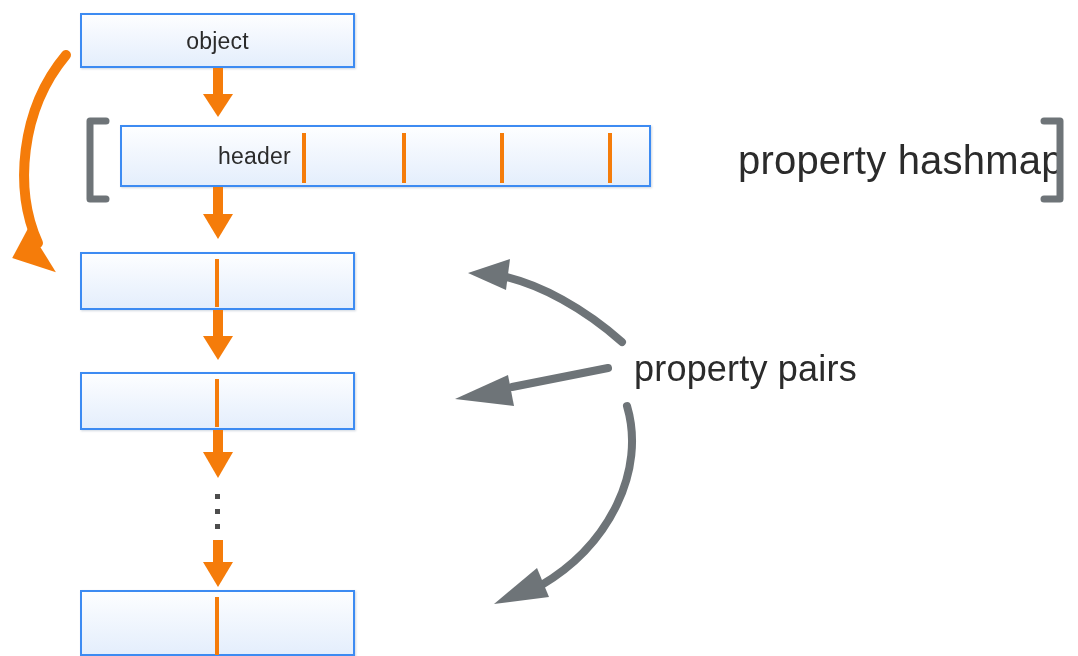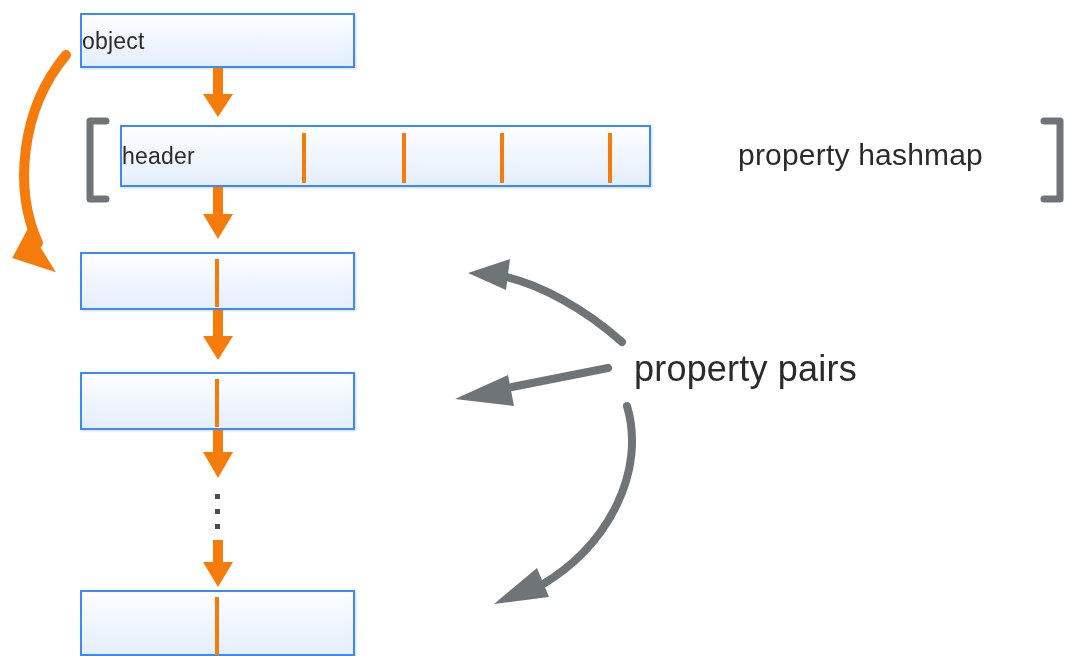--- a/index.html
+++ b/index.html
@@ -23,28 +23,29 @@
     border: 2px solid #3d8bf2;
     background: linear-gradient(to bottom, #fdfeff 0%, #f4f8fe 35%, #e4eefc 100%);
     box-shadow: 1px 1px 2px rgba(120,140,165,0.35);
   }
   .box-label {
     position: absolute;
     left: 0;
     right: 0;
     top: 50%;
     transform: translateY(-50%);
+    text-align: center;
     font-size: 23px;
     color: #2b2b2b;
     letter-spacing: .2px;
     white-space: nowrap;
   }
   .hashmap-label {
     position: absolute;
-    font-size: 30px;
+    font-size: 40px;
     color: #2b2b2b;
     white-space: nowrap;
     letter-spacing: .2px;
   }
   .pairs-label {
     position: absolute;
     font-size: 36px;
     color: #2b2b2b;
     white-space: nowrap;
     letter-spacing: .2px;

